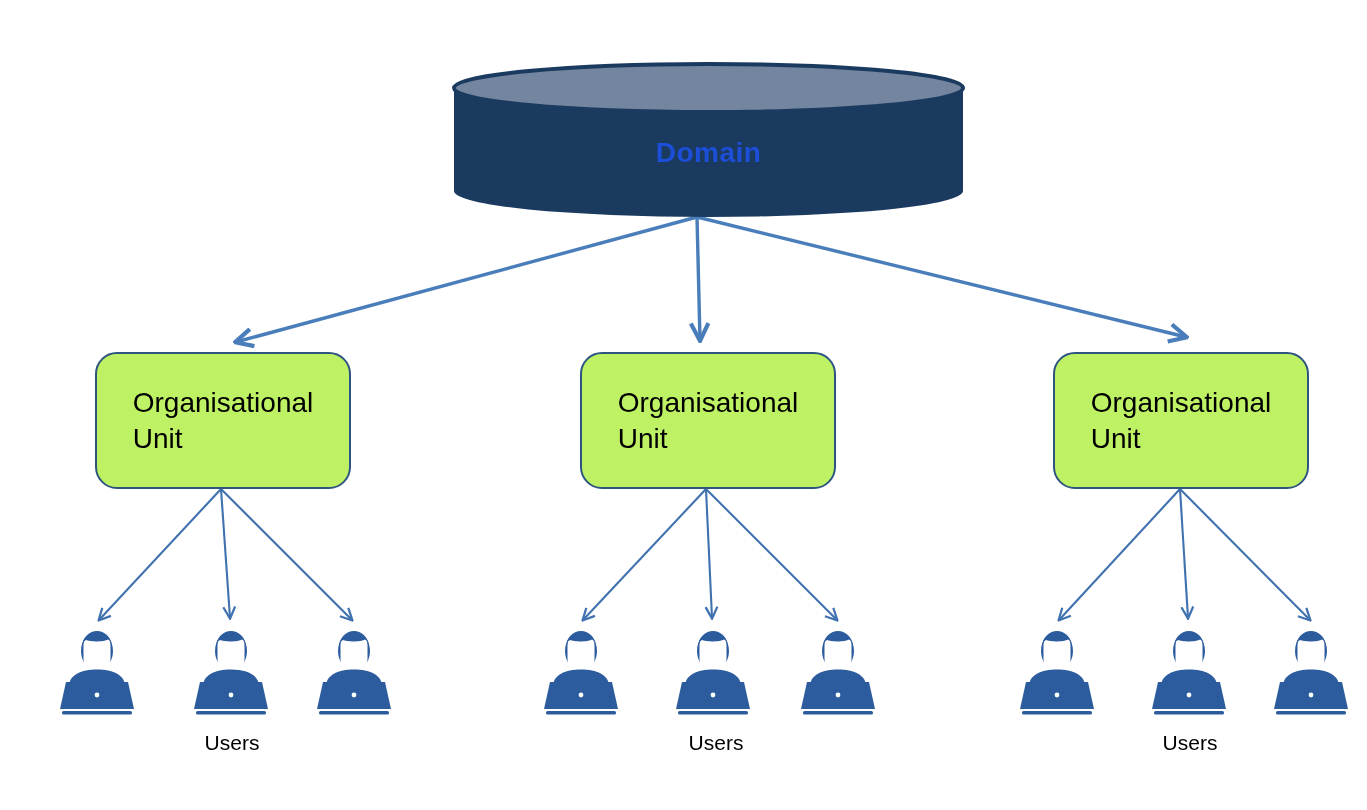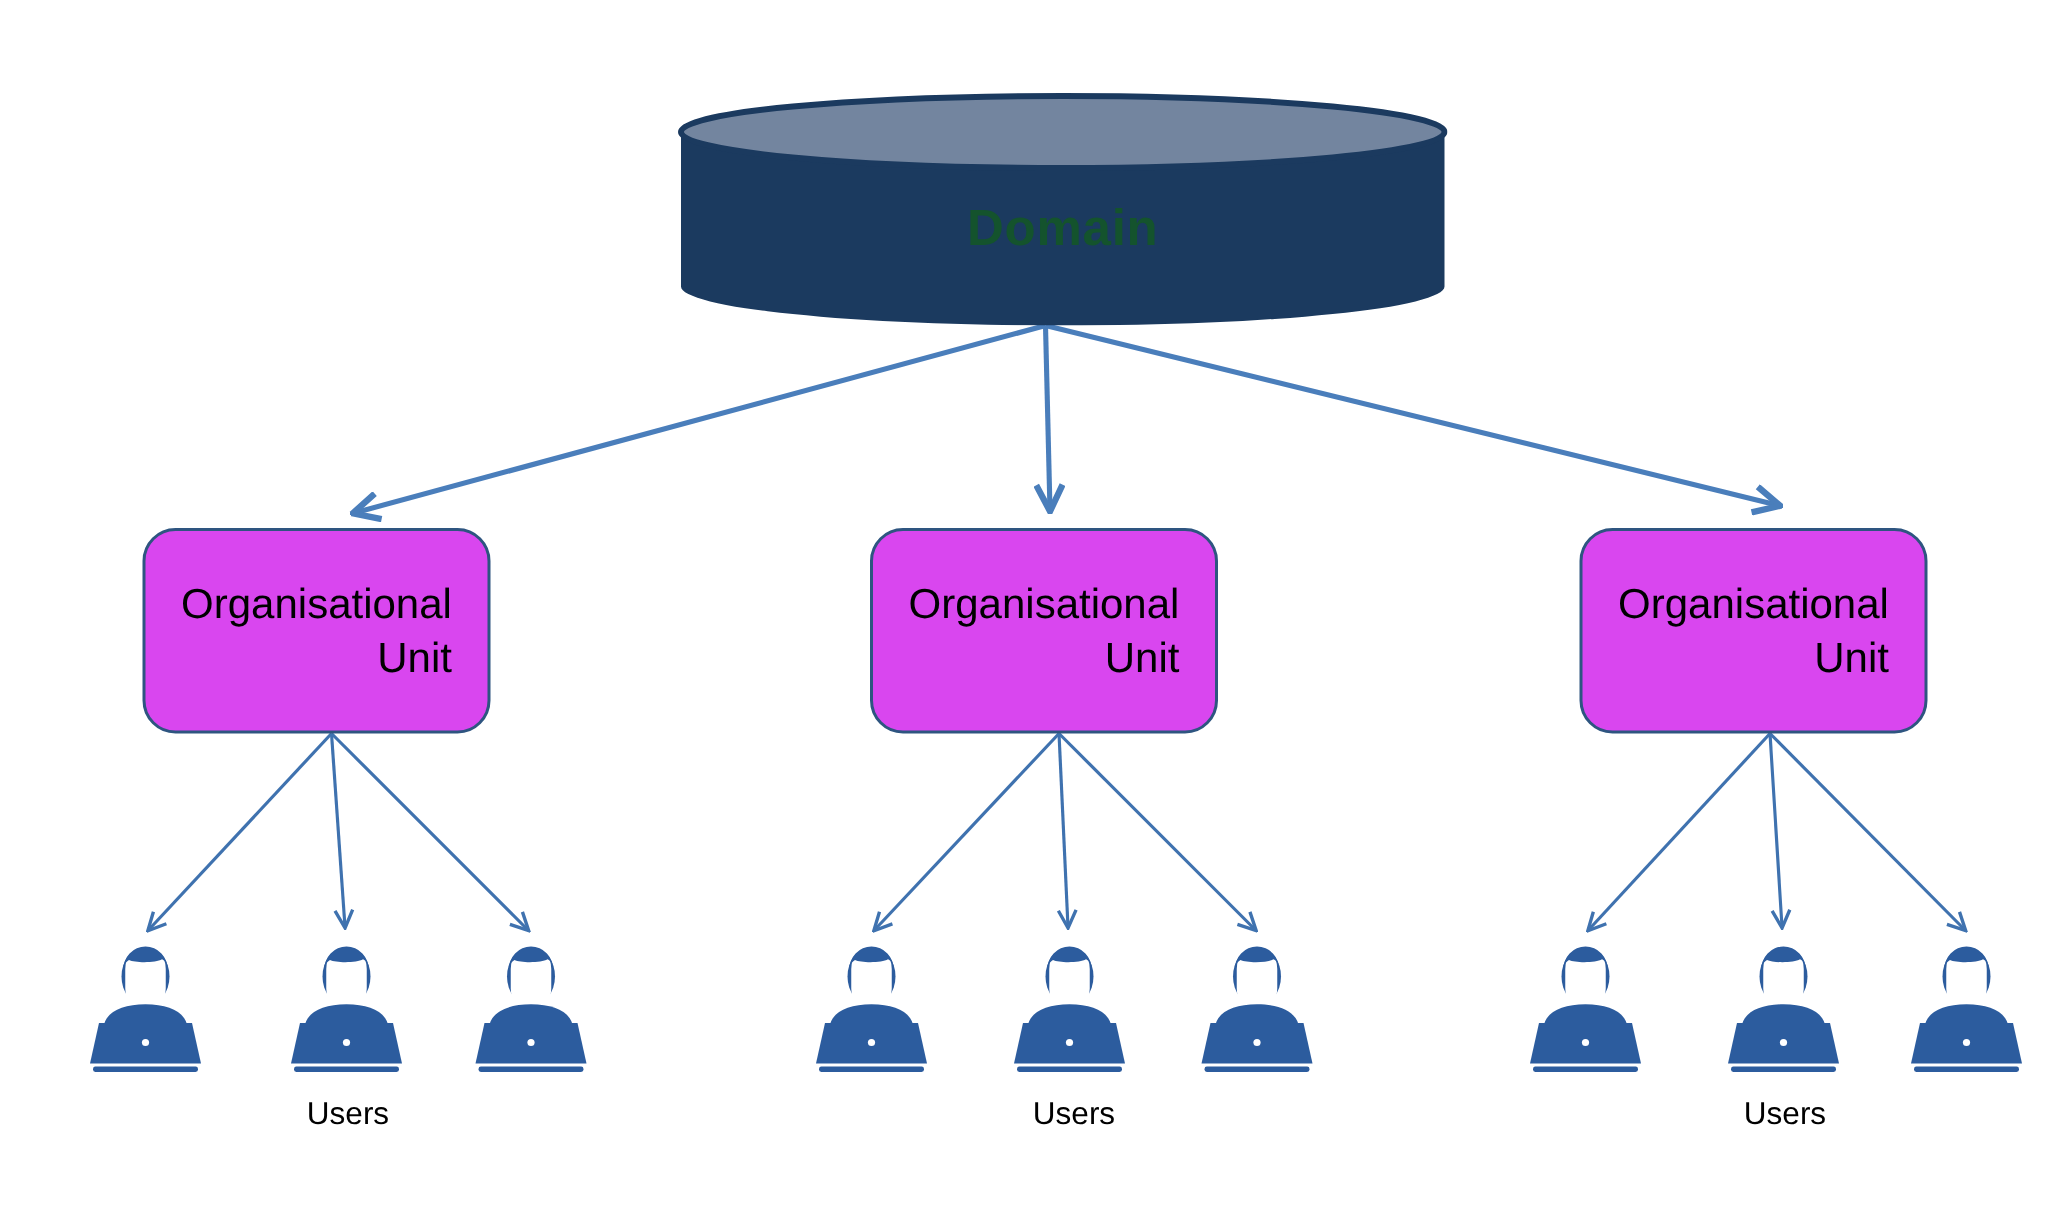--- a/index.html
+++ b/index.html
@@ -39,40 +39,40 @@
     position: absolute;
     left: 0;
     top: 0;
     width: 513px;
     height: 155px;
     display: flex;
     align-items: center;
     justify-content: center;
     padding-top: 26px;
     box-sizing: border-box;
-    color: #14532d;
-    font-size: 34px;
+    color: #1d4ed8;
+    font-size: 28px;
     font-weight: bold;
     letter-spacing: 0.5px;
     font-family: "Liberation Sans", sans-serif;
   }
 
   
   .ou-box {
     position: absolute;
-    width: 232px;
+    width: 256px;
     height: 137px;
     border: 2.2px solid #2e5580;
     border-radius: 22px;
-    background: #d946ef;
+    background: #bef264;
     box-sizing: border-box;
     display: flex;
     align-items: center;
     justify-content: center;
-    text-align: right;
+    text-align: left;
   }
   .ou-label {
     font-size: 28px;
     line-height: 1.28;
     color: #000000;
     font-family: "Liberation Sans", sans-serif;
     padding: 0 14px;
   }
 
   

